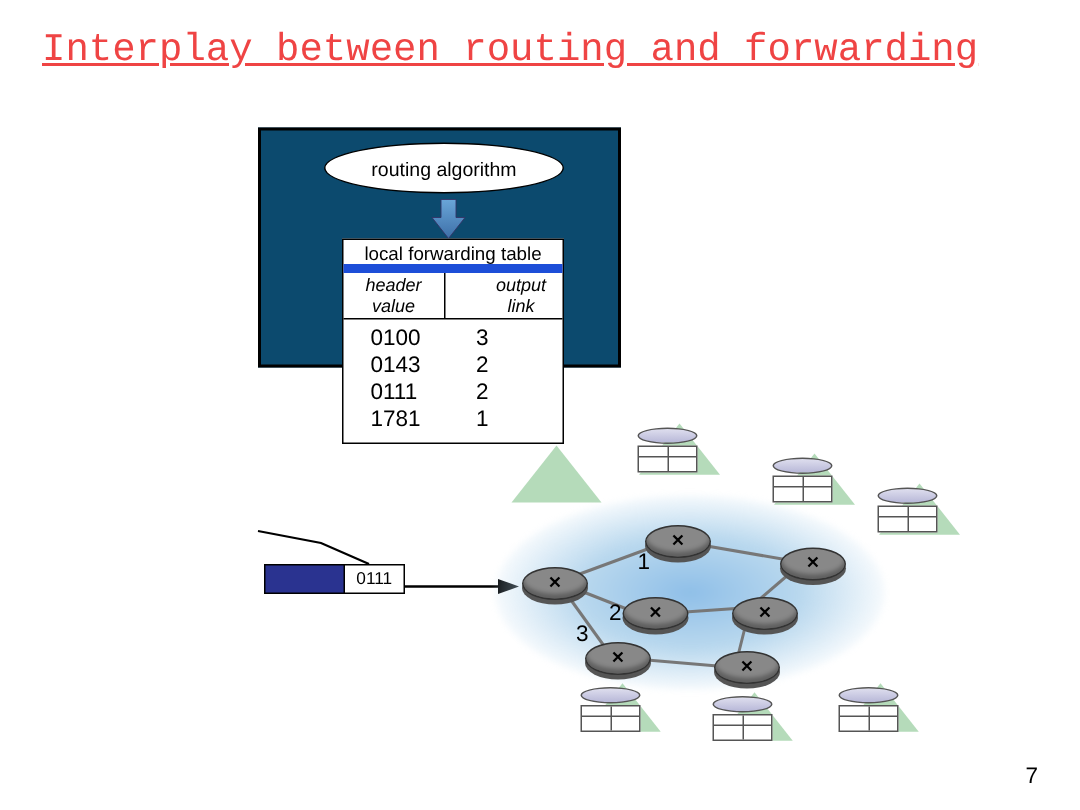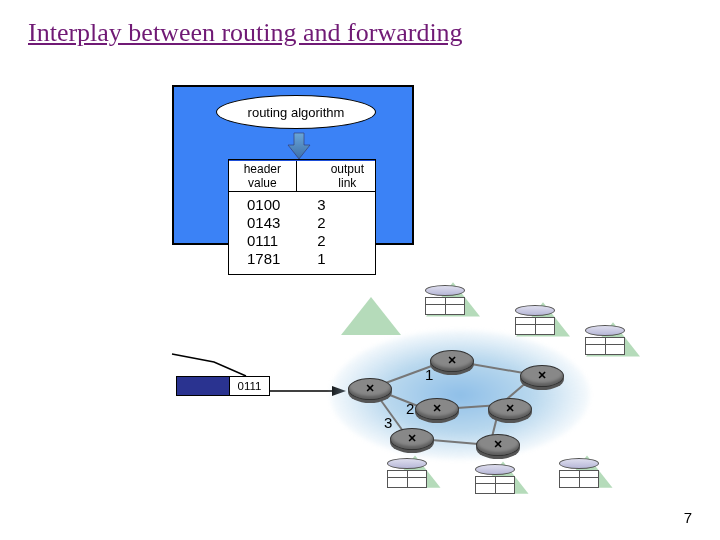--- a/index.html
+++ b/index.html
@@ -11,30 +11,30 @@
     font-family: "Comic Sans MS", "Comic Sans", cursive, sans-serif;
     position: relative;
     overflow: hidden;
   }
   .title {
     position: absolute;
     left: 28px;
     top: 18px;
     font-size: 26px;
     text-decoration: underline;
-    color: #701a75;
-    font-family: Liberation Serif, serif;
+    color: #ef4444;
+    font-family: Liberation Mono, monospace;
   }
   .router-box {
     position: absolute;
     left: 172px;
     top: 85px;
     width: 242px;
     height: 160px;
-    background: #3b82f6;
+    background: #0c4a6e;
     border: 2px solid #000;
   }
   .algo-oval {
     position: absolute;
     left: 42px;
     top: 8px;
     width: 160px;
     height: 34px;
     border: 1.5px solid #000;
     border-radius: 50%;
@@ -60,22 +60,23 @@
     font-family: Arial, sans-serif;
   }
   .fwd-title {
     text-align: center;
     font-size: 12.5px;
     padding: 2px 0 0 0;
   }
   .fwd-hdr {
     display: flex;
     font-size: 12px;
-    border-top: 1px solid #1d4ed8;
+    border-top: 6px solid #1d4ed8;
     border-bottom: 1px solid #000;
+    font-style: italic;
   }
   .fwd-hdr > div { padding: 1px 3px; }
   .fwd-hdr .c1 { width: 55%; border-right: 1px solid #000; text-align: center; }
   .fwd-hdr .c2 { width: 45%; text-align: center; margin-left: 23px; }
   .fwd-rows { display: flex; font-size: 15px; }
   .fwd-rows .c1 { width: 55%; padding: 4px 0 6px 18px; line-height: 1.2; }
   .fwd-rows .c2 { width: 45%; padding: 4px 0 6px 8px; line-height: 1.2; }
   .label-arriving {
     position: absolute;
     left: 64px;
@@ -221,20 +222,21 @@
   <svg class="arrow-down" width="26" height="30">
     <defs>
       <linearGradient id="g1" x1="0" y1="0" x2="0" y2="1">
         <stop offset="0%" stop-color="#6aa6d8"></stop>
         <stop offset="100%" stop-color="#3d6fa8"></stop>
       </linearGradient>
     </defs>
     <path d="M8 2 h10 v12 h6 l-11 14 l-11 -14 h6 z" fill="url(#g1)" stroke="#336" stroke-width="0.6"></path>
   </svg>
   <div class="fwd-table">
+    <div class="fwd-title">local forwarding table</div>
     <div class="fwd-hdr">
       <div class="c1">header value</div>
       <div class="c2">output link</div>
     </div>
     <div class="fwd-rows">
       <div class="c1">
         <div>0100</div>
         <div>0143</div>
         <div>0111</div>
         <div>1781</div>

